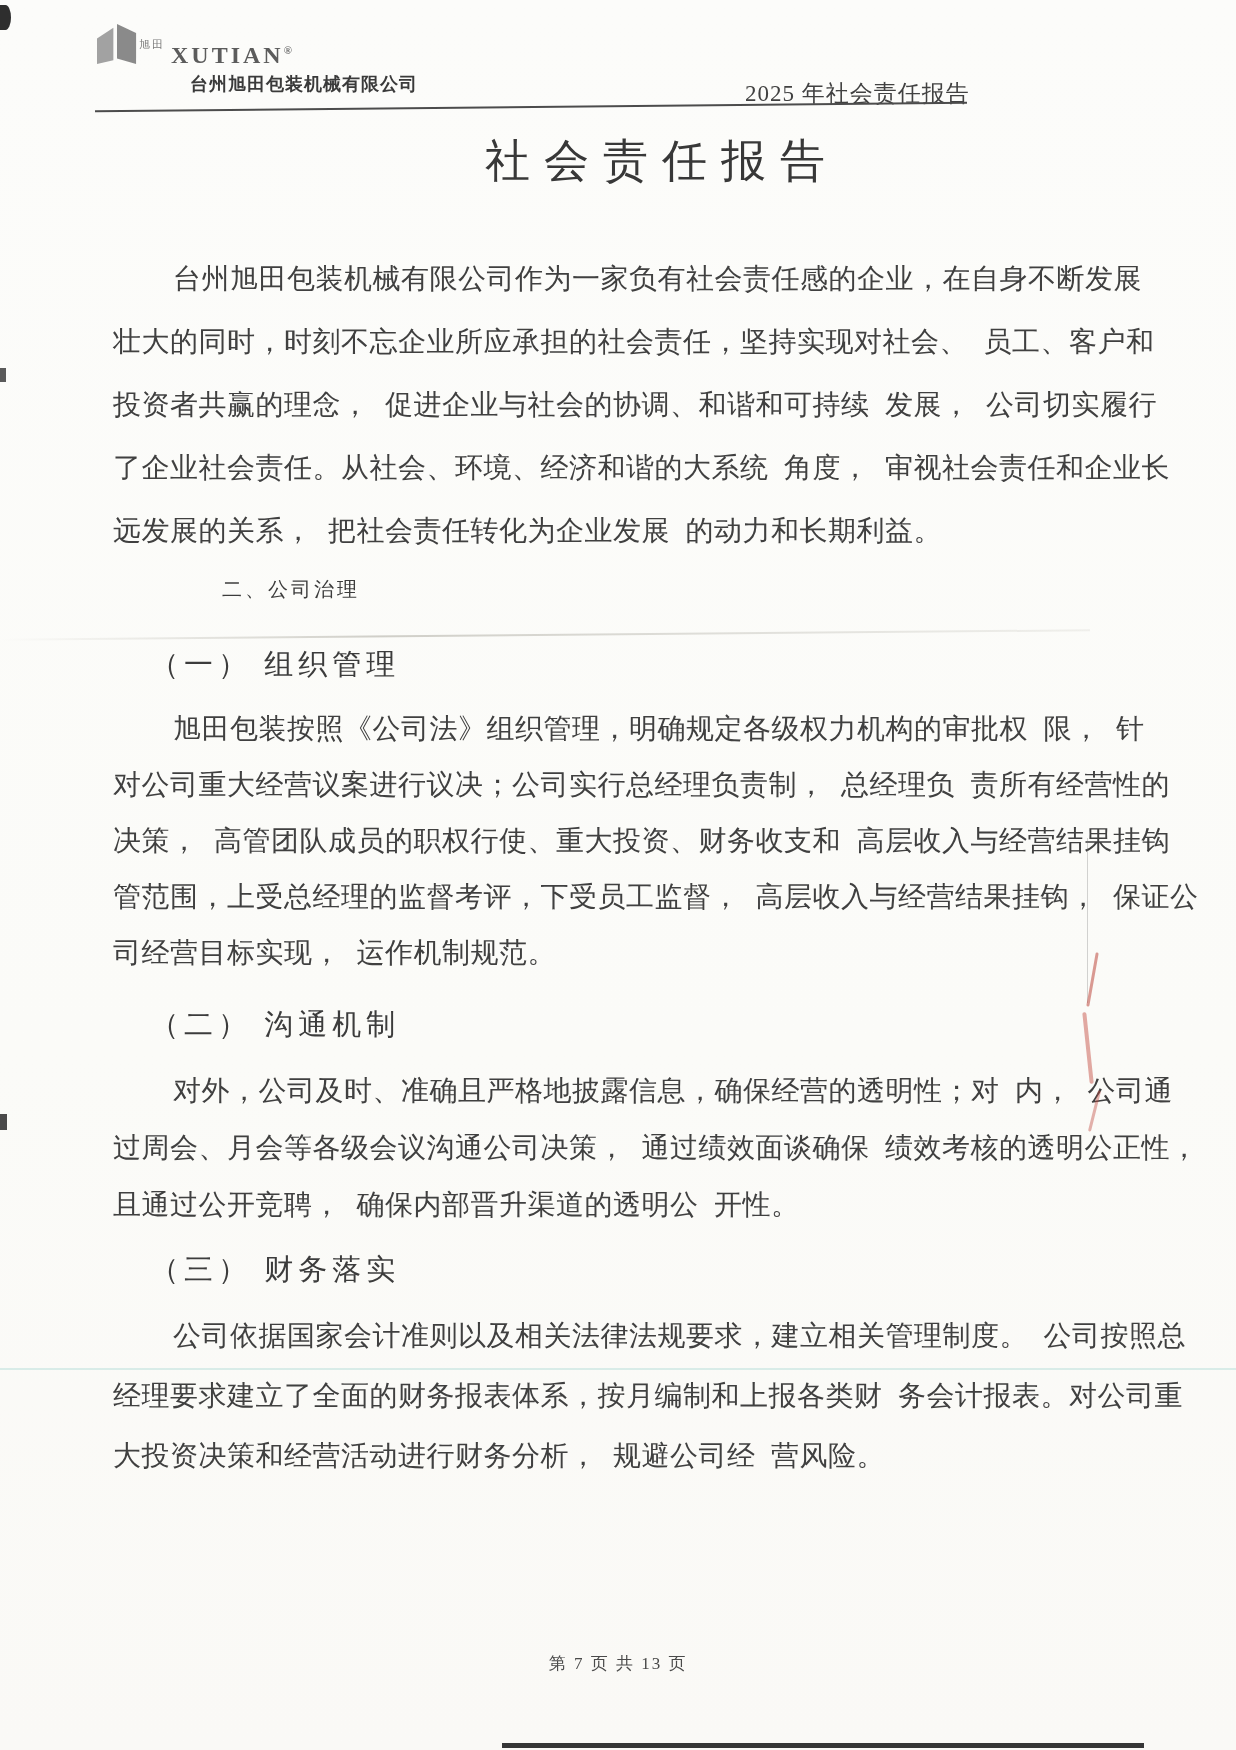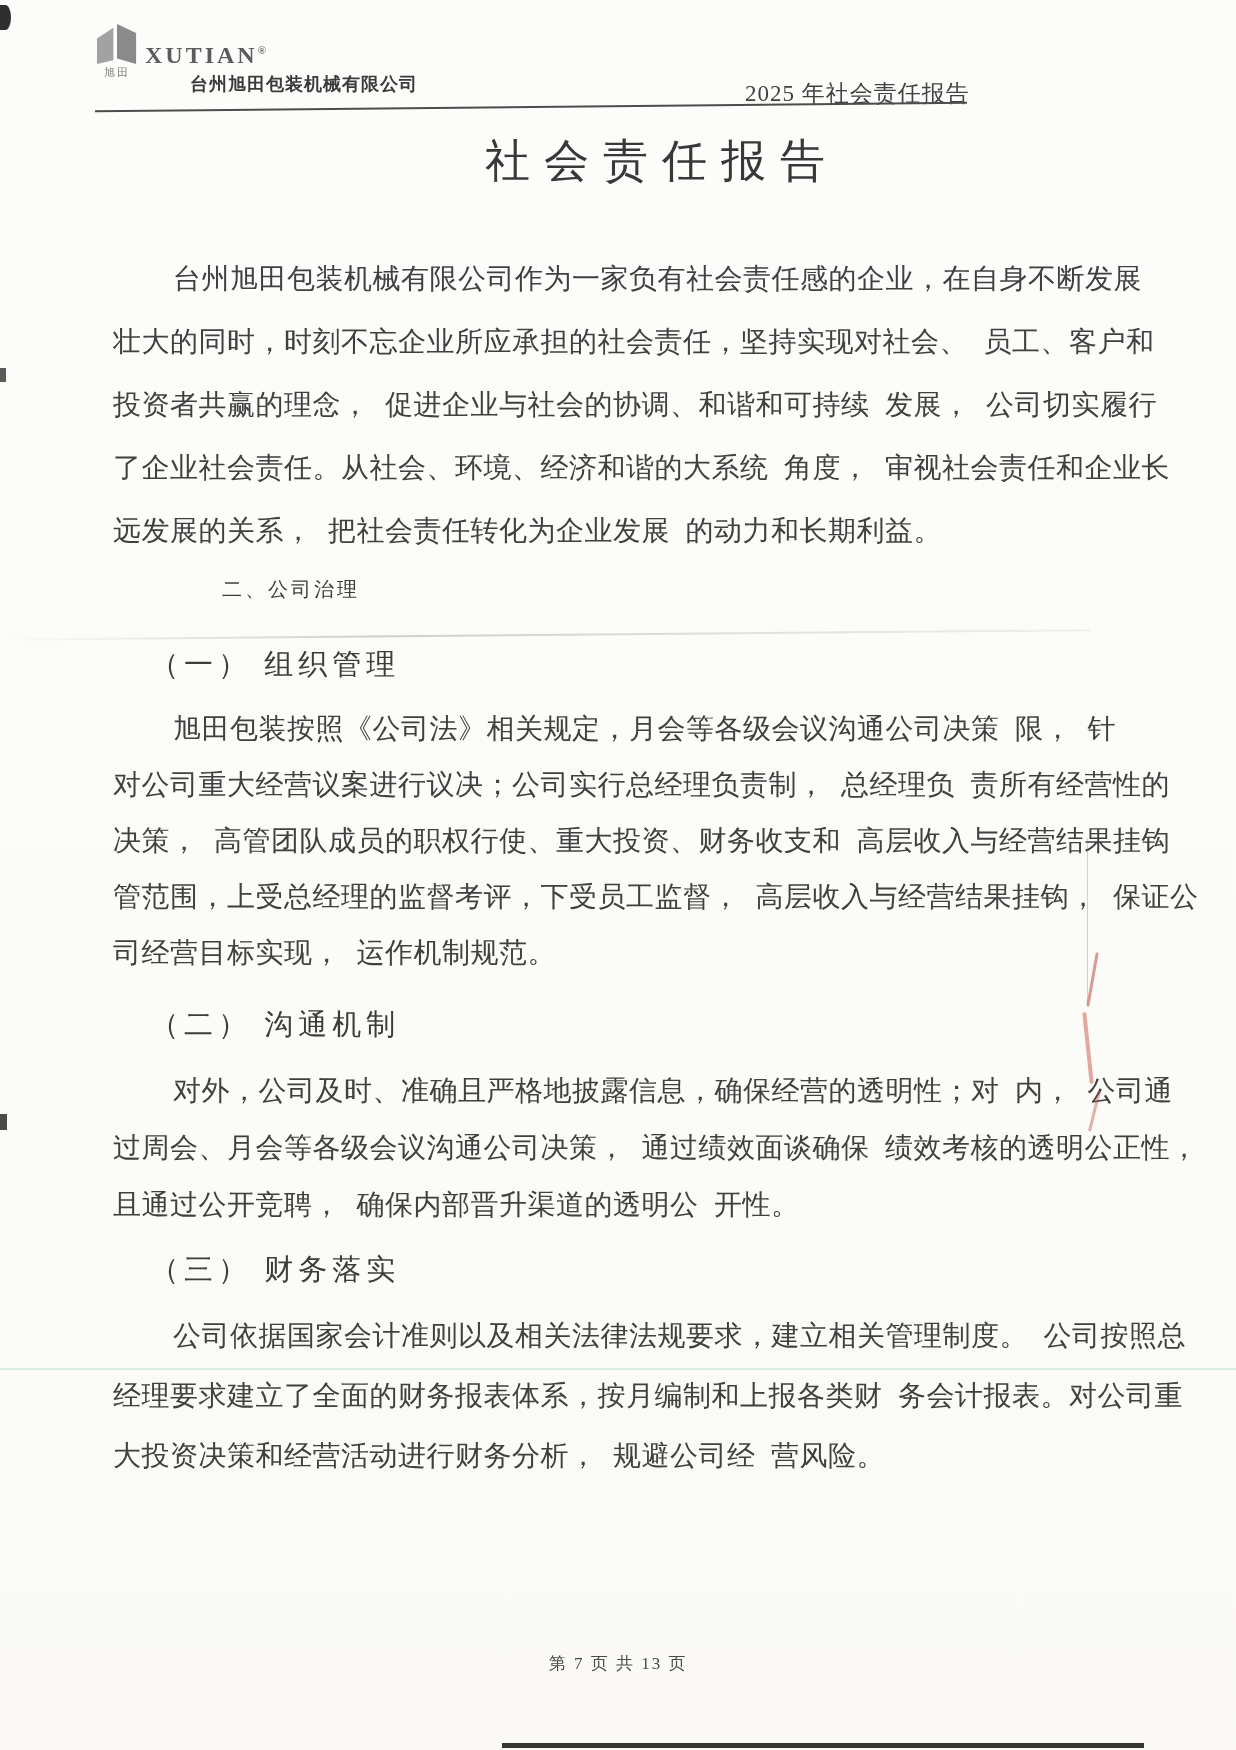--- a/index.html
+++ b/index.html
@@ -8,21 +8,21 @@
     width:1236px; height:1750px;
     margin:0 auto;
     background:linear-gradient(180deg,#fcfcfa 0%, #fbfbf8 60%, #faf9f6 100%);
     font-family:"Liberation Serif","DejaVu Serif",serif;
     color:#3d3d3d;
     overflow:hidden;
   }
 
   
   .logo { position:absolute; left:95px; top:24px; display:flex; align-items:flex-start; }
-  .logo-mark-wrap { display:flex; flex-direction:column; align-items:center; }
+  .logo-mark-wrap { display:flex; flex-direction:row; align-items:center; }
   .logo-mark { width:44px; height:40px; }
   .logo-sub { font-size:11px; letter-spacing:2px; color:#7b7b7b; margin-top:1px;
               font-family:"Liberation Sans",sans-serif; }
   .logo-word { margin-left:6px; margin-top:18px; font-size:24px; font-weight:700;
                letter-spacing:3px; color:#5c5c5c; font-family:"Liberation Serif",serif; }
   .logo-reg { font-size:11px; vertical-align:super; color:#6a6a6a; letter-spacing:0; }
 
   
   .header-company { position:absolute; left:190px; top:72px; font-size:18px;
                     font-weight:700; letter-spacing:1px; color:#3a3a3a; white-space:pre; }
@@ -102,21 +102,21 @@
     <div class="bline">壮大的同时，时刻不忘企业所应承担的社会责任，坚持实现对社会、 员工、客户和</div>
     <div class="bline">投资者共赢的理念， 促进企业与社会的协调、和谐和可持续 发展， 公司切实履行</div>
     <div class="bline">了企业社会责任。从社会、环境、经济和谐的大系统 角度， 审视社会责任和企业长</div>
     <div class="bline">远发展的关系， 把社会责任转化为企业发展 的动力和长期利益。</div>
   </div>
 
   <div class="h2" style="top:576px;">二、公司治理</div>
 
   <div class="h3" style="top:645px;">（一） 组织管理</div>
   <div class="para lh56" style="top:701px;">
-    <div class="bline indent">旭田包装按照《公司法》相关规定，月会等各级会议沟通公司决策 限， 针</div>
+    <div class="bline indent">旭田包装按照《公司法》组织管理，明确规定各级权力机构的审批权 限， 针</div>
     <div class="bline">对公司重大经营议案进行议决；公司实行总经理负责制， 总经理负 责所有经营性的</div>
     <div class="bline">决策， 高管团队成员的职权行使、重大投资、财务收支和 高层收入与经营结果挂钩</div>
     <div class="bline">管范围，上受总经理的监督考评，下受员工监督， 高层收入与经营结果挂钩， 保证公</div>
     <div class="bline">司经营目标实现， 运作机制规范。</div>
   </div>
 
   <div class="h3" style="top:1005px;">（二） 沟通机制</div>
   <div class="para lh57" style="top:1062px;">
     <div class="bline indent">对外，公司及时、准确且严格地披露信息，确保经营的透明性；对 内， 公司通</div>
     <div class="bline">过周会、月会等各级会议沟通公司决策， 通过绩效面谈确保 绩效考核的透明公正性，</div>

